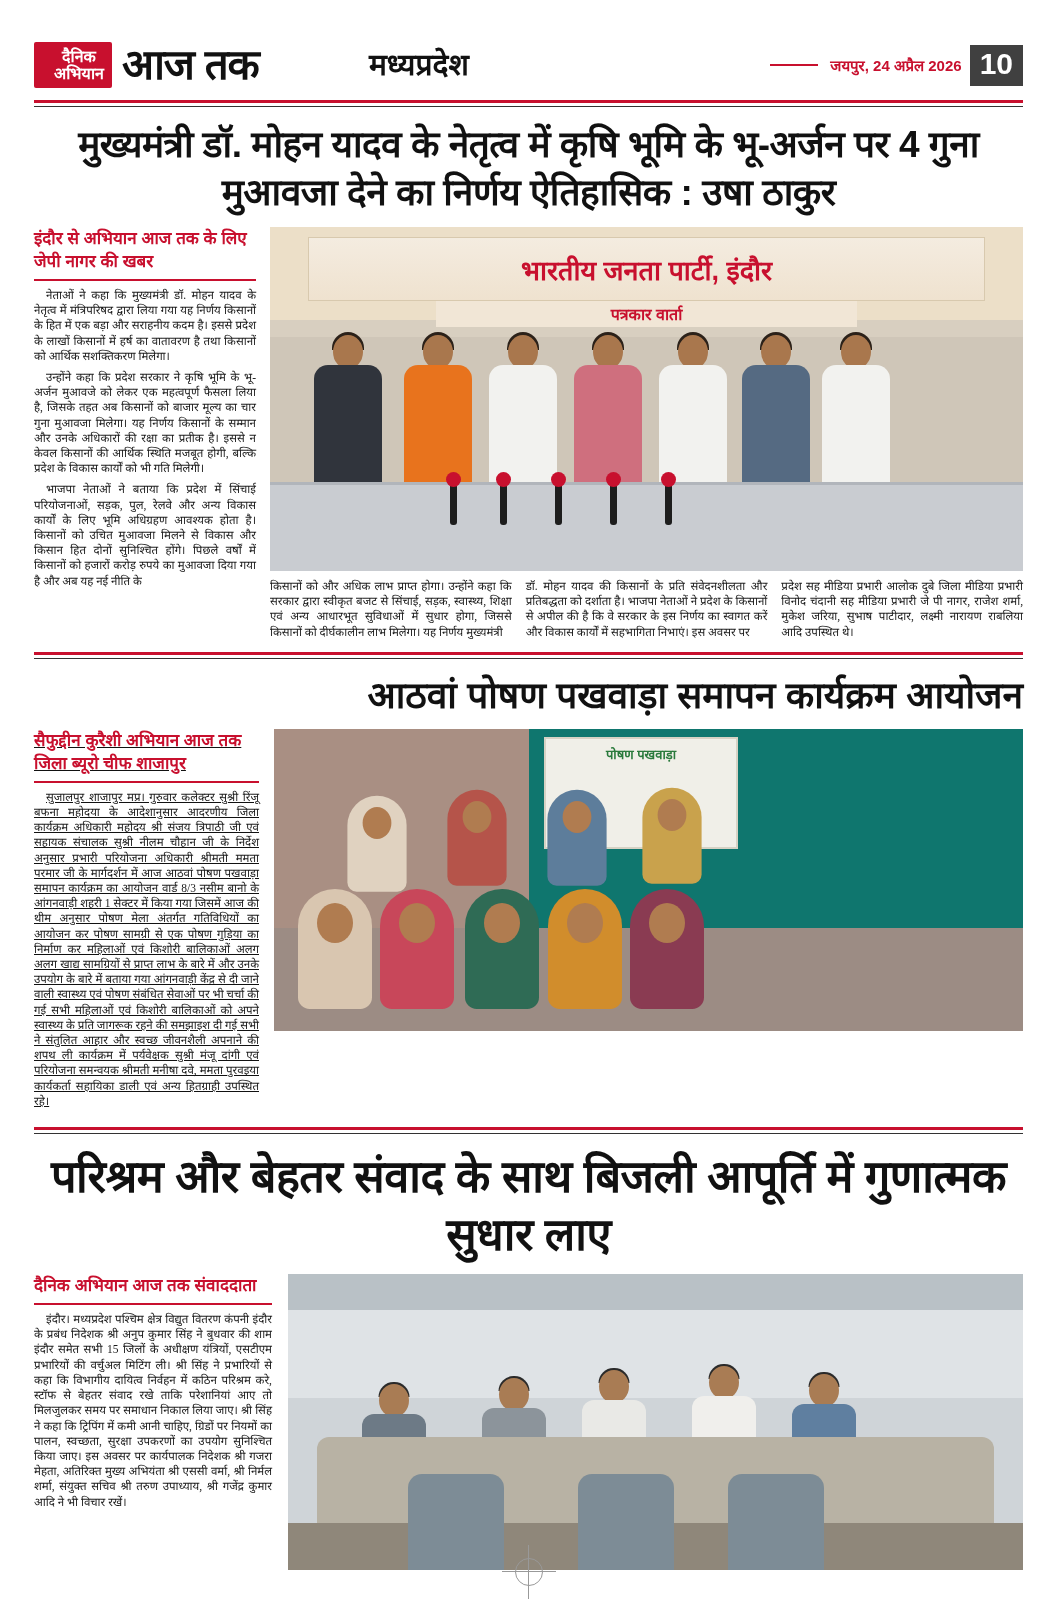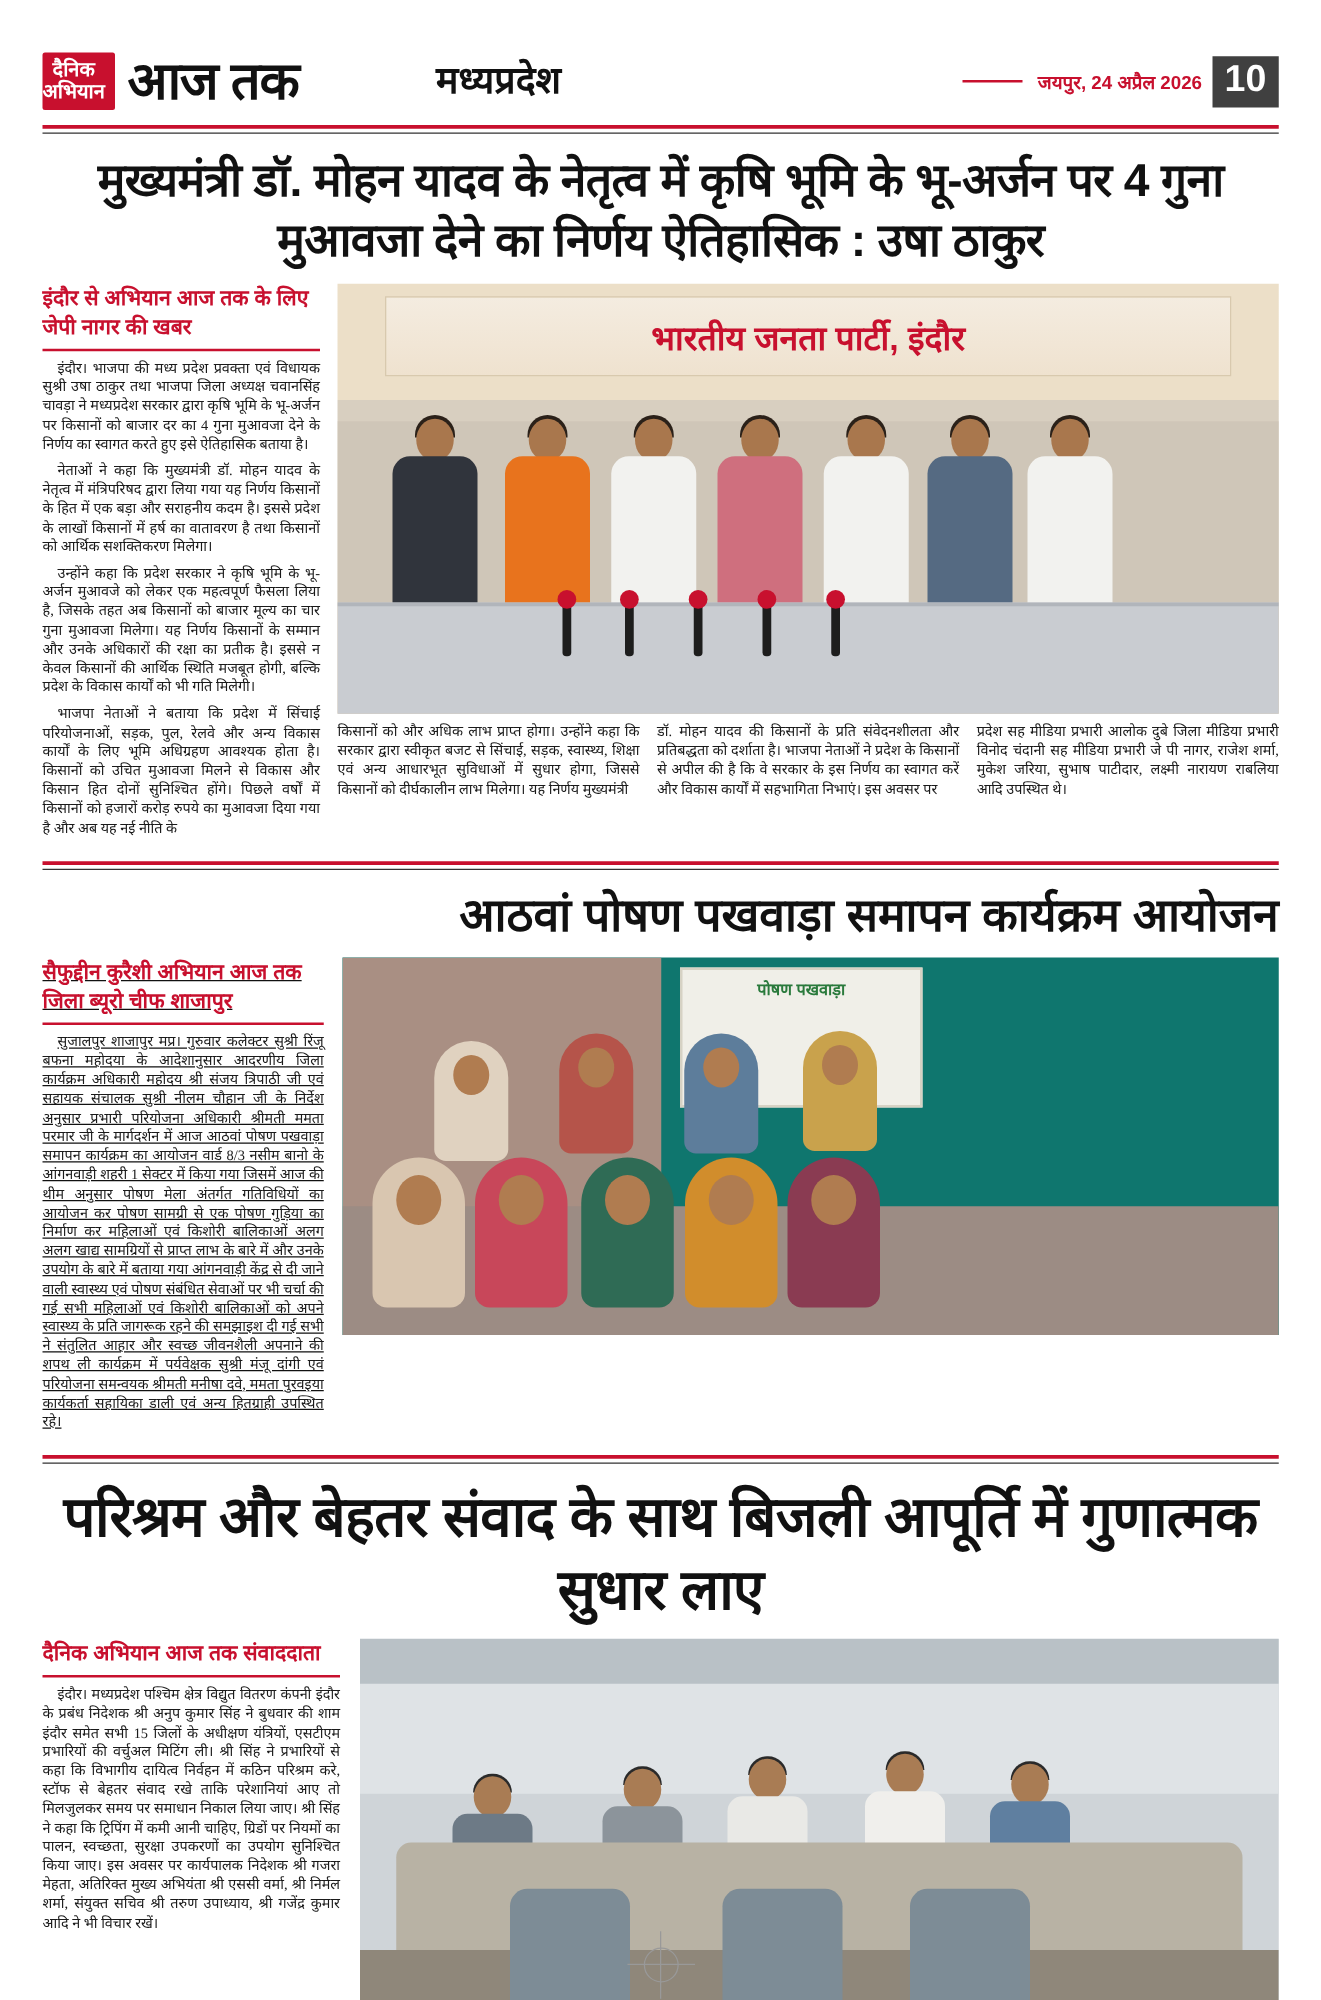--- a/index.html
+++ b/index.html
@@ -25,21 +25,21 @@
     position:relative;
   }
   .logo-box {
     background:#c8102e;
     color:#fff;
     font-family:"Liberation Sans", sans-serif;
     font-weight:bold;
     font-size:16px;
     line-height:17px;
     text-align:center;
-    padding:6px 8px 6px 0;
+    padding:6px 8px 6px 20px;
     border-radius:2px;
     letter-spacing:0px;
   }
   .logo-box span { display:block; }
   .brand {
     font-family:"Liberation Sans", sans-serif;
     font-weight:bold;
     font-size:42px;
     letter-spacing:-1px;
     margin-left:10px;
@@ -295,29 +295,29 @@
   <div class="rule-red"></div>
   <div class="rule-thin"></div>
 
   <div class="headline1">मुख्यमंत्री डॉ. मोहन यादव के नेतृत्व में कृषि भूमि के भू-अर्जन पर 4 गुना मुआवजा देने का निर्णय ऐतिहासिक : उषा ठाकुर</div>
 
   <div class="story1">
     <div class="s1-left">
       <div class="kicker">इंदौर से अभियान आज तक के लिए जेपी नागर की खबर</div>
       <div class="kicker-underline"></div>
       <div class="body-col">
-        <p>इंदौर। भाजपा की मध्य प्रदेश प्रवक्ता एवं विधायक सुश्री उषा ठाकुर तथा भाजपा जिला अध्यक्ष चवानसिंह चावड़ा ने मध्यप्रदेश सरकार द्वारा कृषि भूमि के भू-अर्जन पर किसानों को बाजार दर का 4 गुना मुआवजा देने के निर्णय का स्वागत करते हुए इसे ऐतिहासिक बताया है।</p>
         <p>नेताओं ने कहा कि मुख्यमंत्री डॉ. मोहन यादव के नेतृत्व में मंत्रिपरिषद द्वारा लिया गया यह निर्णय किसानों के हित में एक बड़ा और सराहनीय कदम है। इससे प्रदेश के लाखों किसानों में हर्ष का वातावरण है तथा किसानों को आर्थिक सशक्तिकरण मिलेगा।</p>
         <p>उन्होंने कहा कि प्रदेश सरकार ने कृषि भूमि के भू-अर्जन मुआवजे को लेकर एक महत्वपूर्ण फैसला लिया है, जिसके तहत अब किसानों को बाजार मूल्य का चार गुना मुआवजा मिलेगा। यह निर्णय किसानों के सम्मान और उनके अधिकारों की रक्षा का प्रतीक है। इससे न केवल किसानों की आर्थिक स्थिति मजबूत होगी, बल्कि प्रदेश के विकास कार्यों को भी गति मिलेगी।</p>
         <p>भाजपा नेताओं ने बताया कि प्रदेश में सिंचाई परियोजनाओं, सड़क, पुल, रेलवे और अन्य विकास कार्यों के लिए भूमि अधिग्रहण आवश्यक होता है। किसानों को उचित मुआवजा मिलने से विकास और किसान हित दोनों सुनिश्चित होंगे। पिछले वर्षों में किसानों को हजारों करोड़ रुपये का मुआवजा दिया गया है और अब यह नई नीति के</p>
       </div>
     </div>
     <div class="s1-right">
       <div class="photo pc">
         <div class="banner">भारतीय जनता पार्टी, इंदौर</div>
+        <div class="banner2">पत्रकार वार्ता</div>
         <div class="stage"></div>
         <div class="person p-dark" style="left:40px;">
             <div class="hair"></div>
             <div class="head"></div>
             <div class="body"></div>
           </div>
         <div class="person p-orange" style="left:130px;">
             <div class="hair"></div>
             <div class="head"></div>
             <div class="body"></div>

